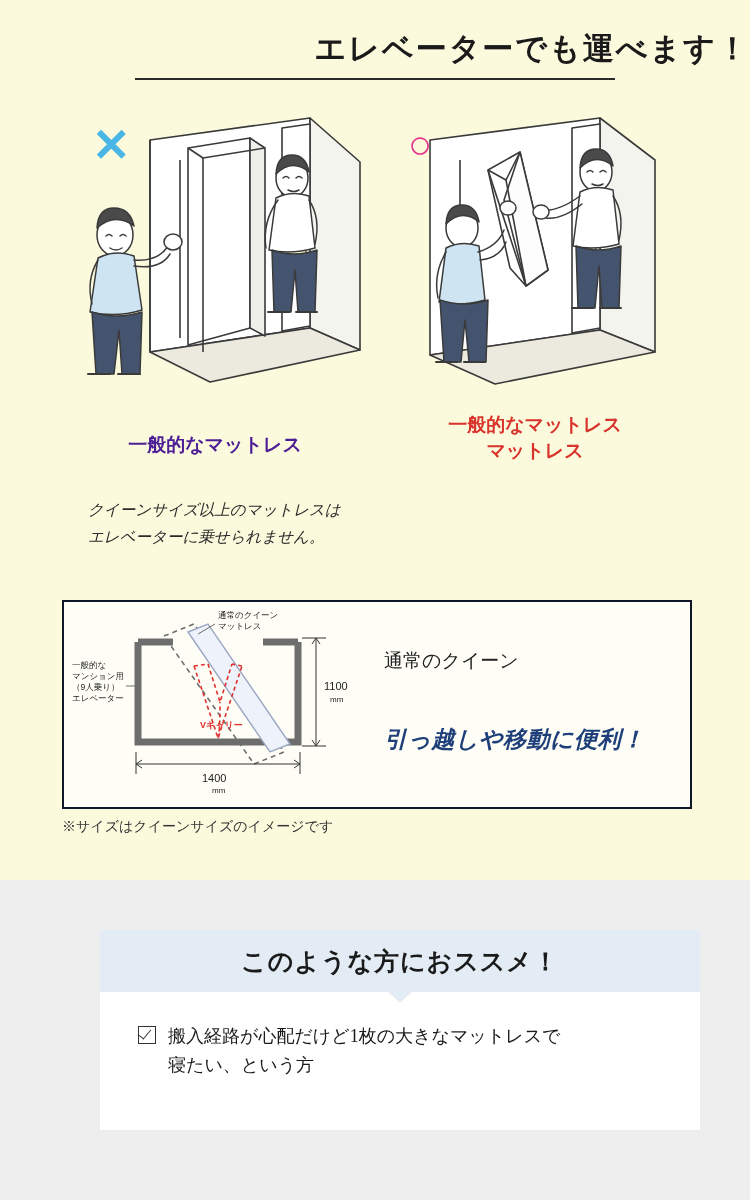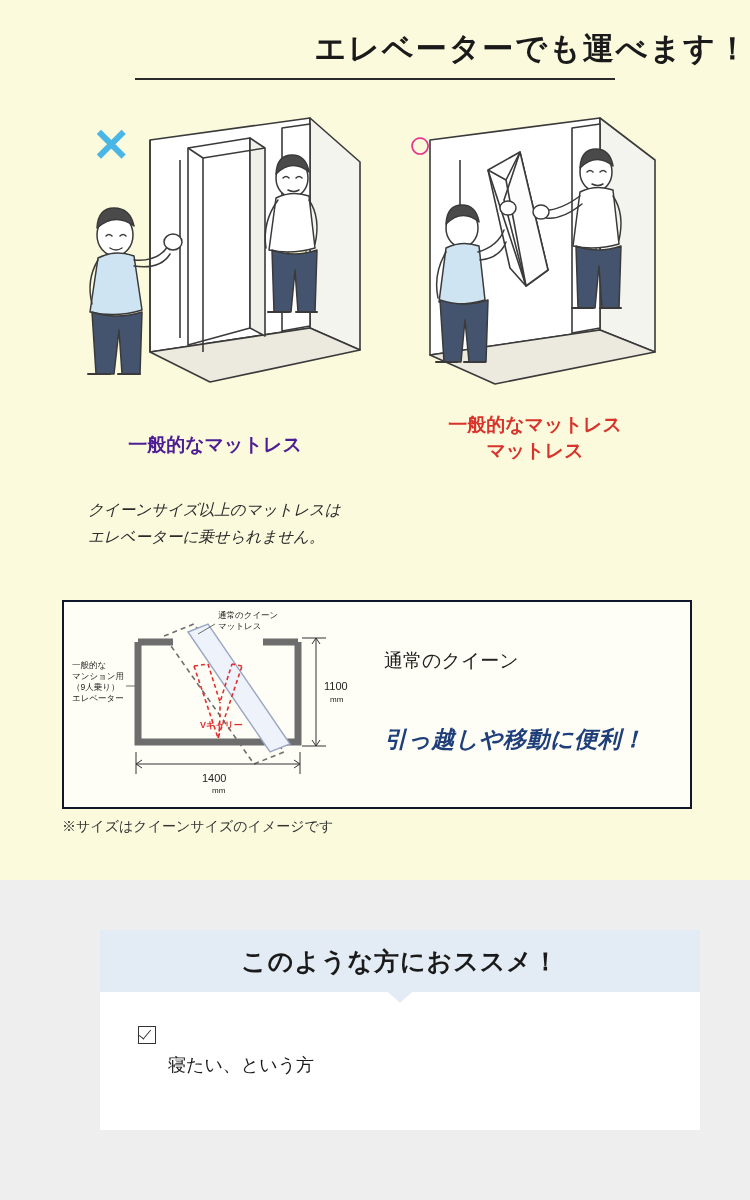--- a/index.html
+++ b/index.html
@@ -462,19 +462,19 @@
   <div class="gray-section"></div>
 
   <div class="rec-card">
     <div class="rec-head">
       <span class="rec-head-text">このような方におススメ！</span>
     </div>
     <div class="rec-head-arrow"></div>
     <div class="rec-body">
       <span class="checkbox-icon"></span>
       <span class="rec-text">
-        <br>
+        <span>搬入経路が心配だけど1枚の大きなマットレスで</span><br>
         <span>寝たい、という方</span>
       </span>
     </div>
   </div>
 
 </div>
 
 </body></html>

